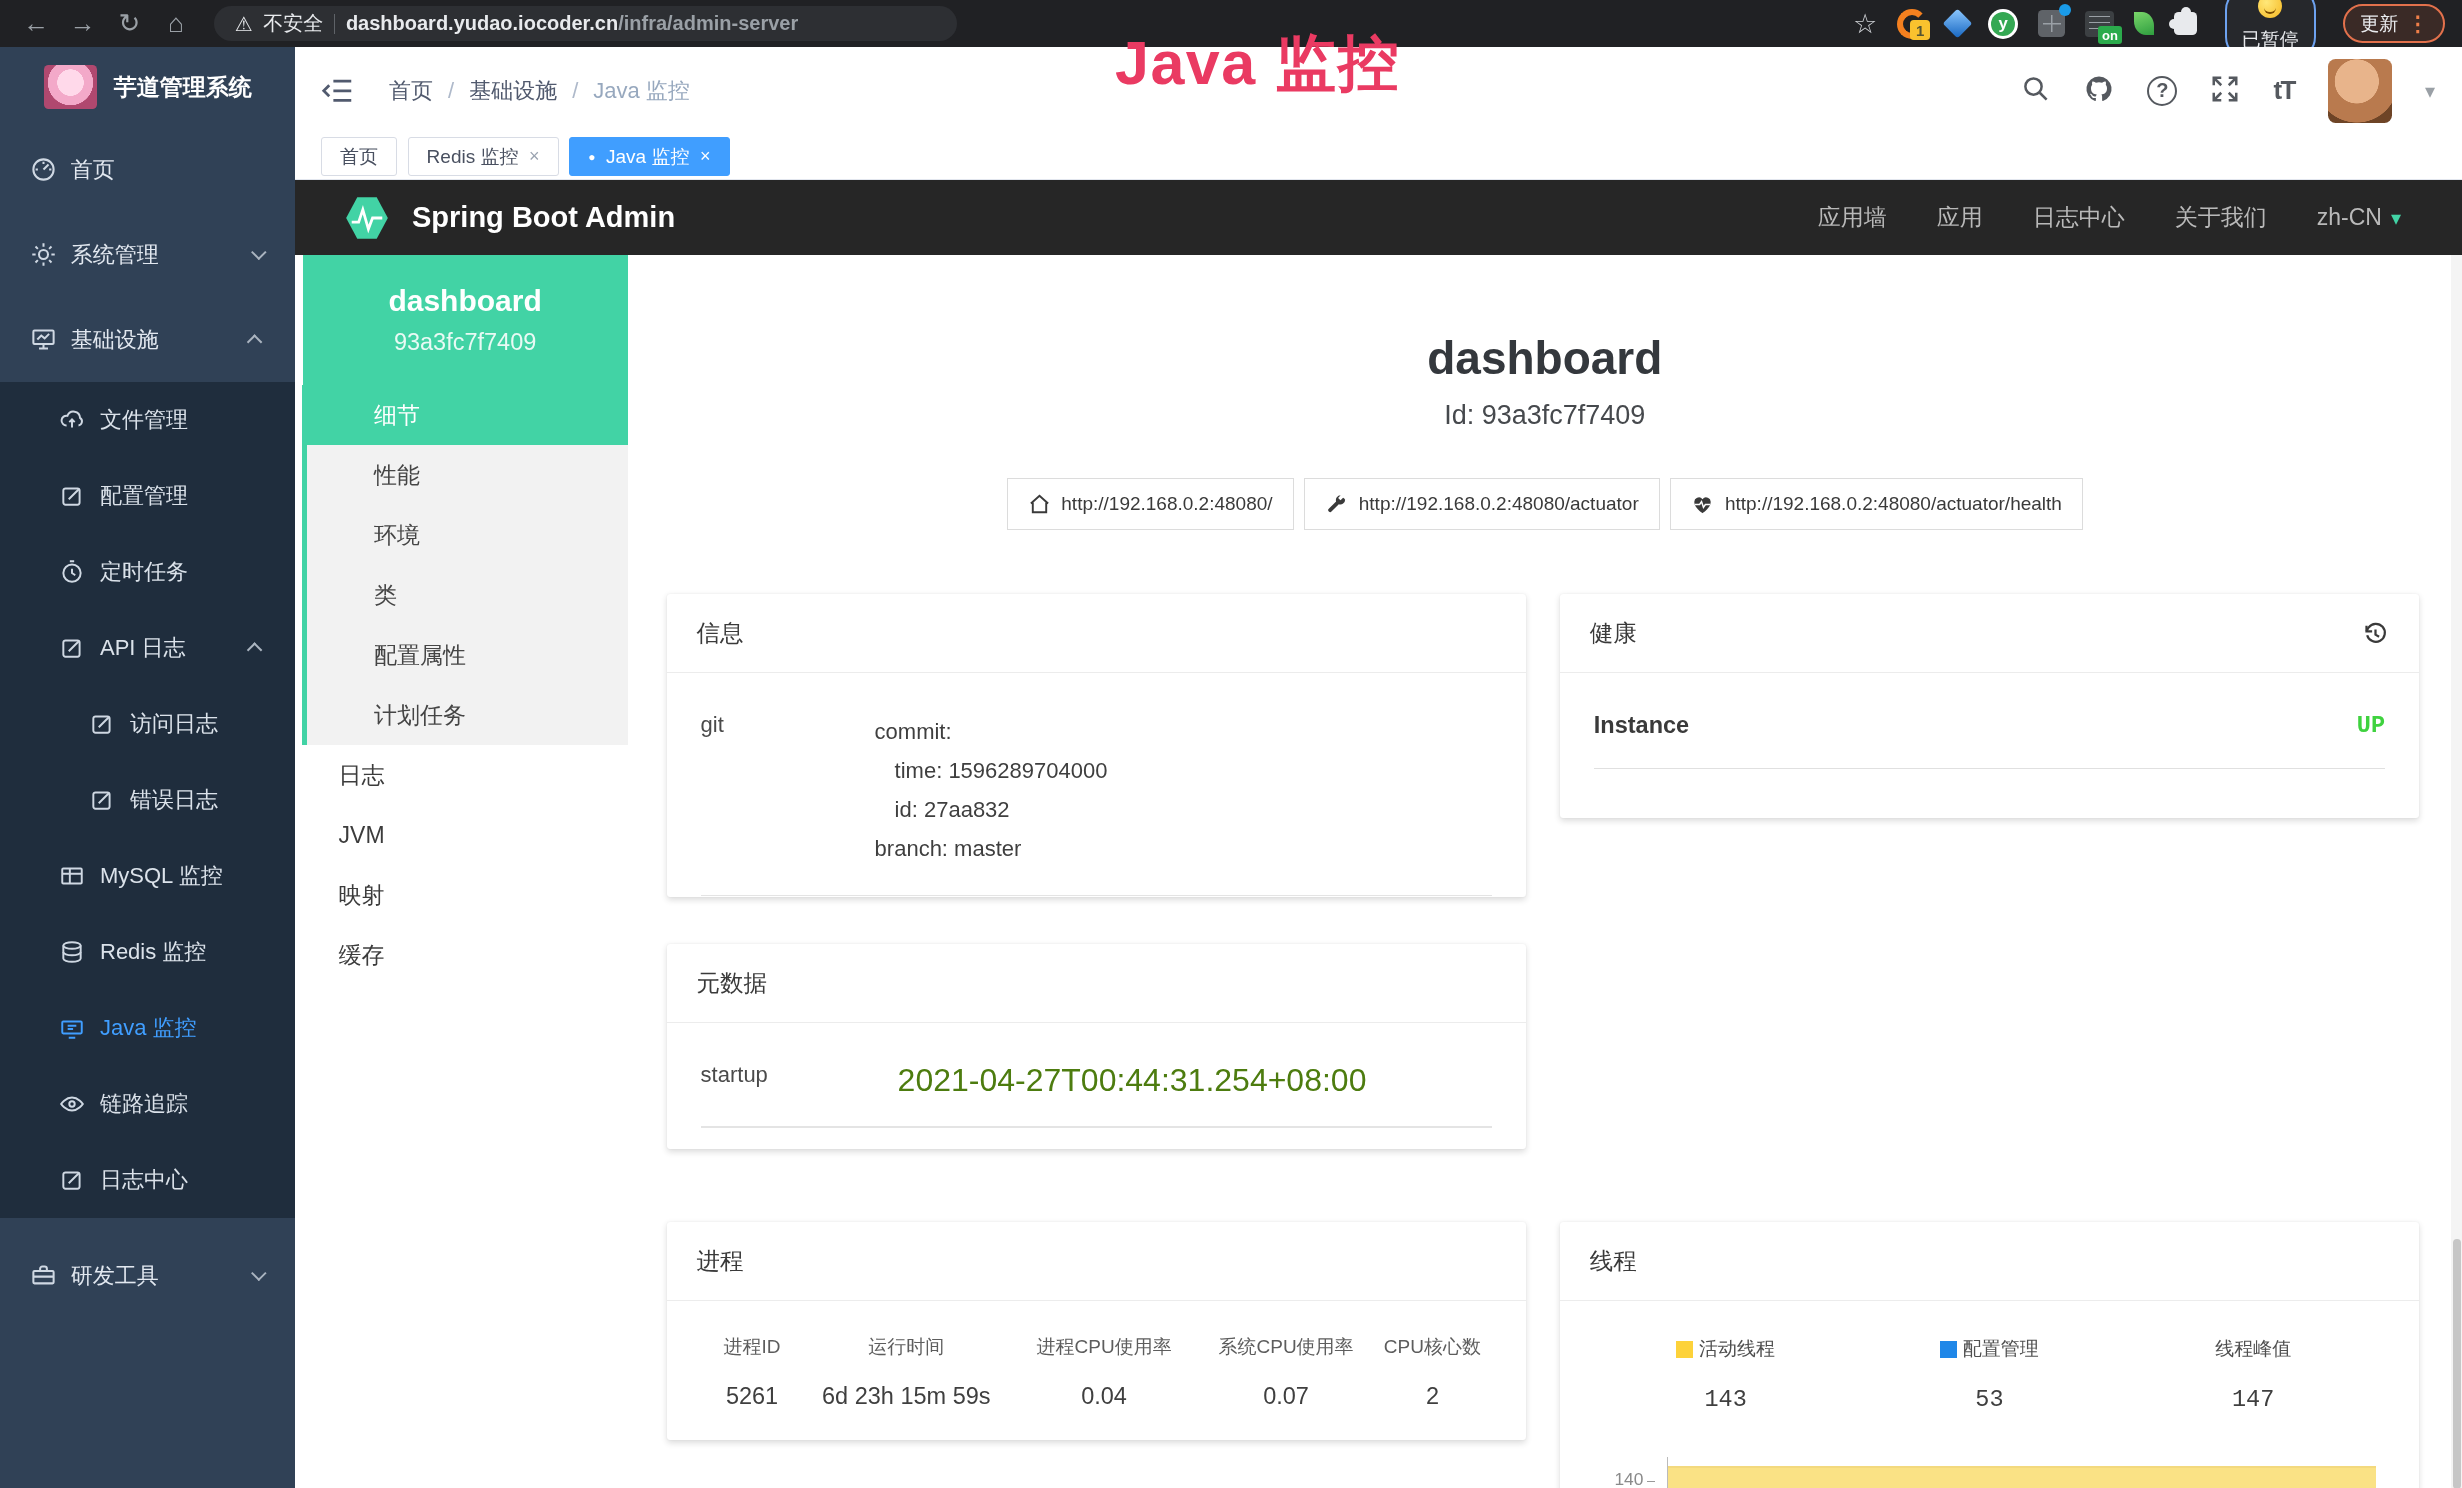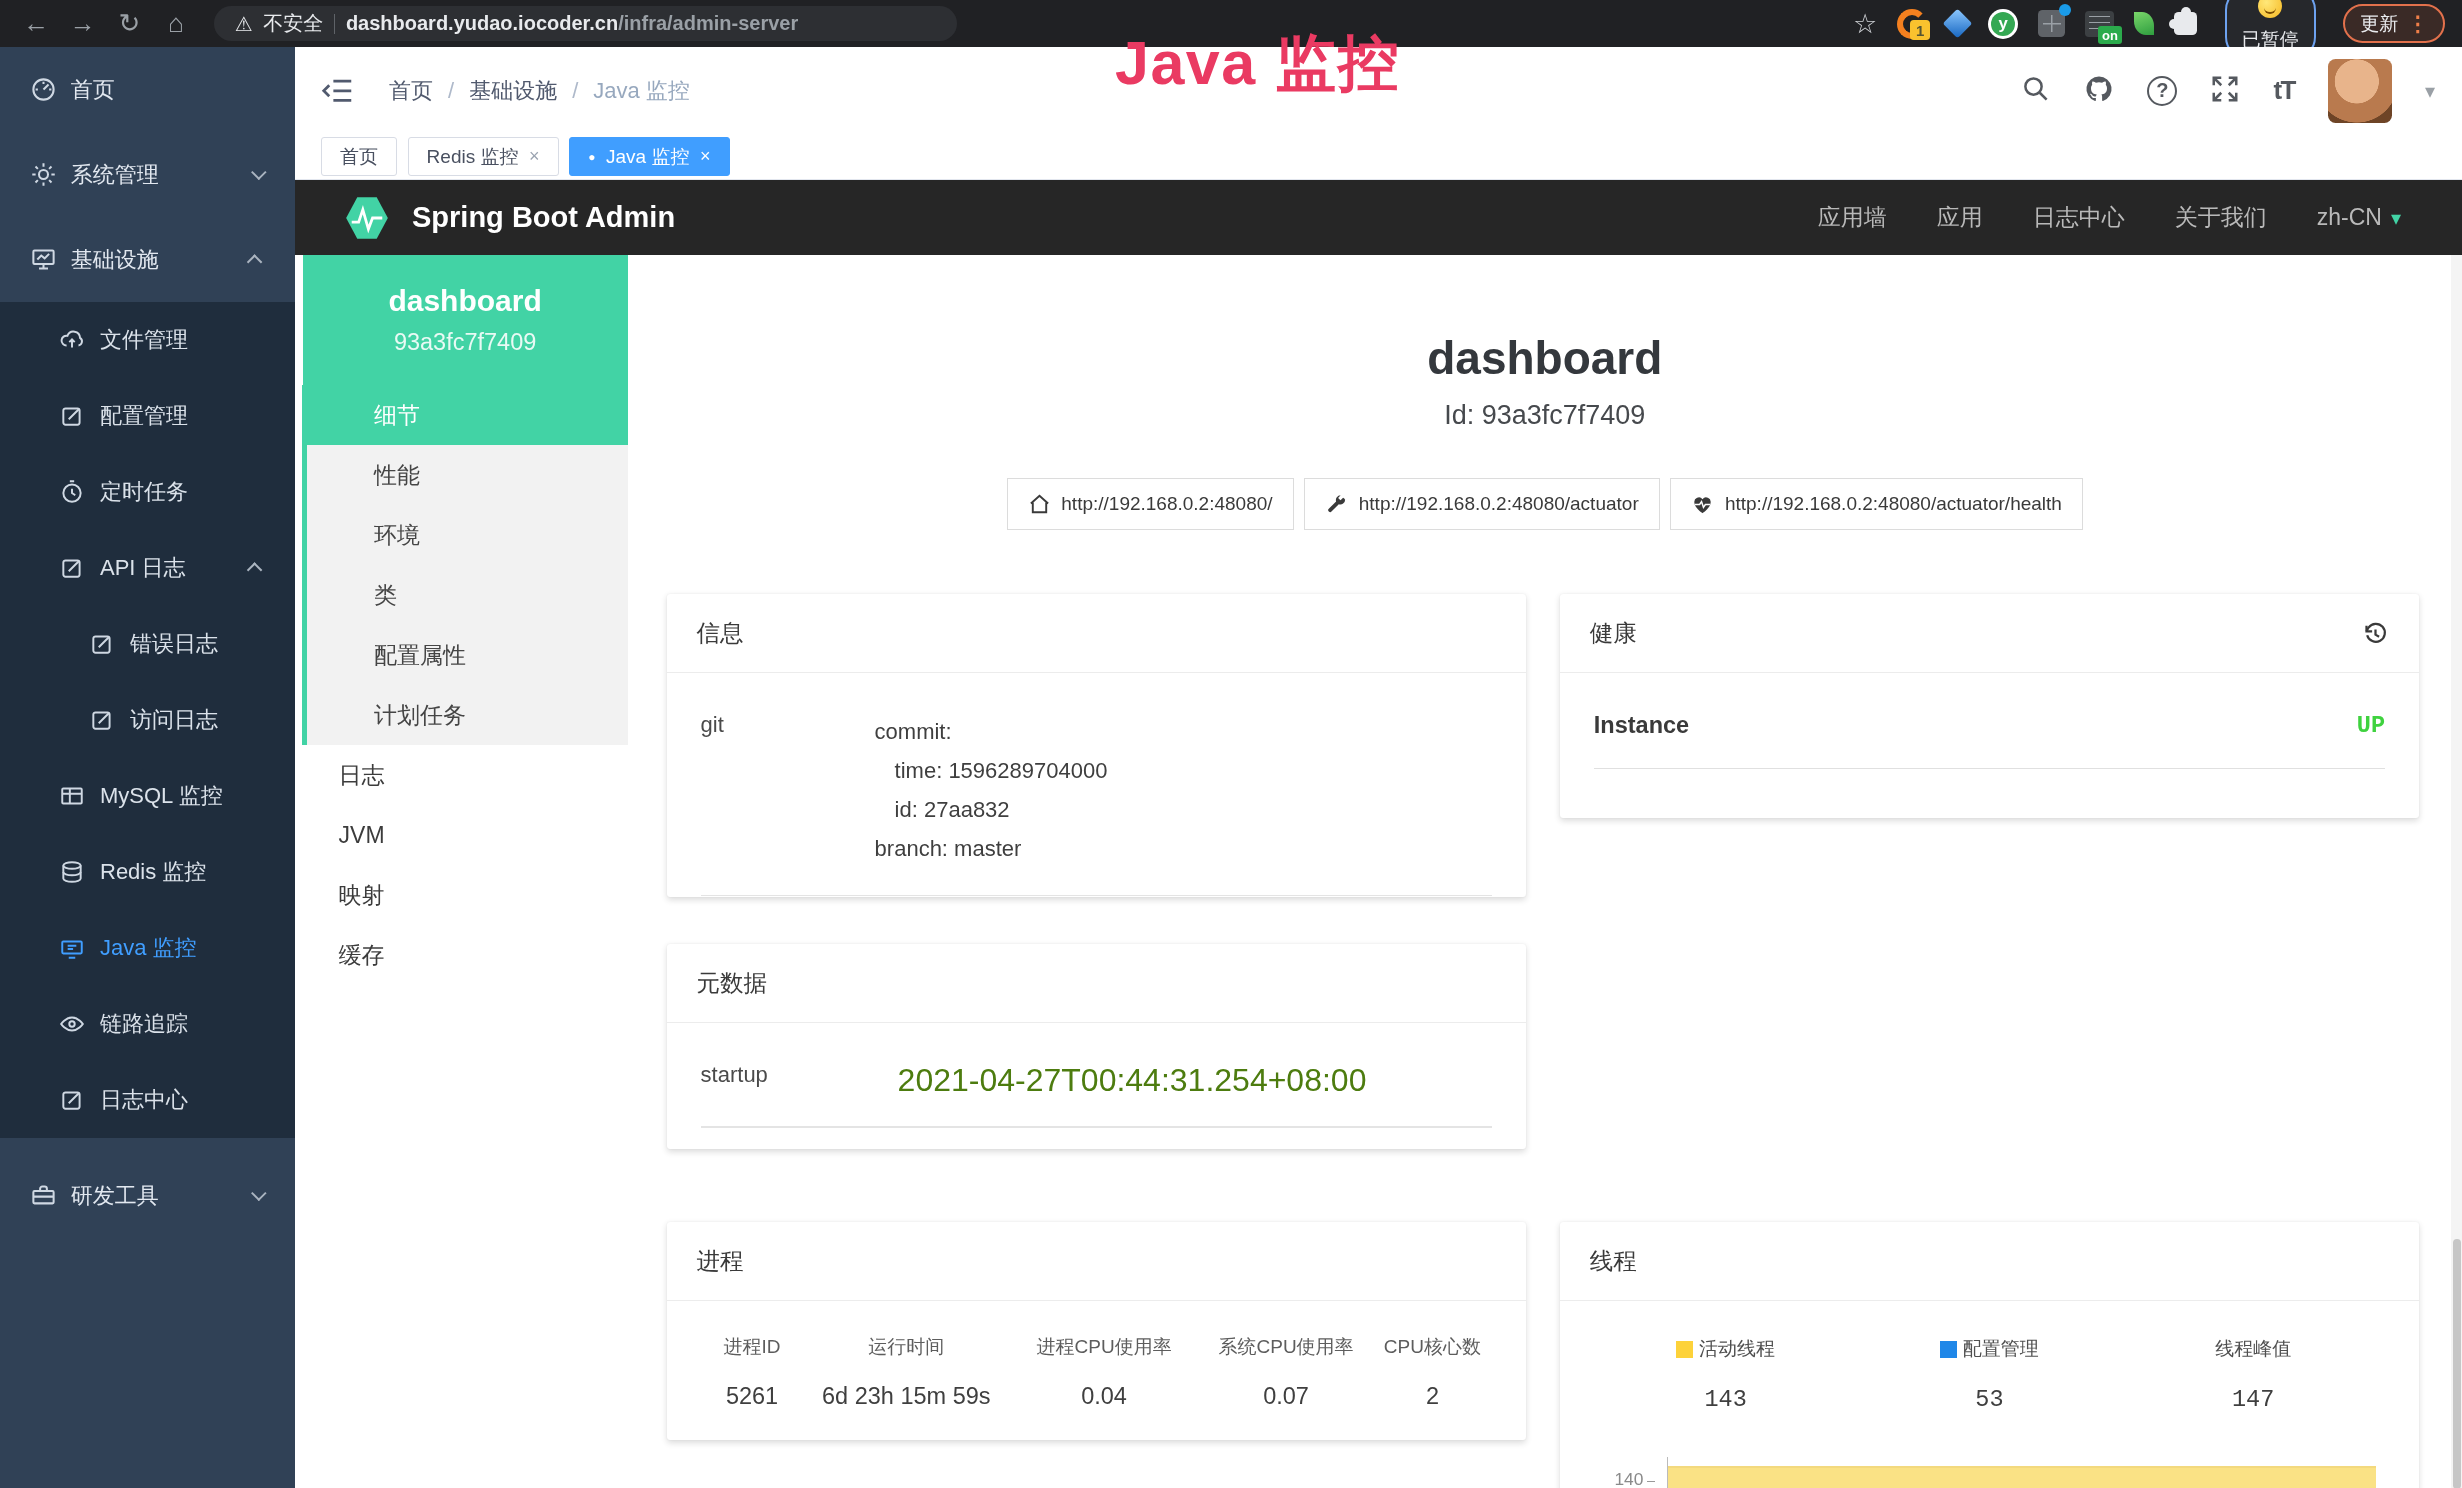--- a/index.html
+++ b/index.html
@@ -203,20 +203,24 @@
       <span class="pill update">
         <span class="ptext">更新</span>
         <span class="more">⋮</span>
       </span>
     </div>
   </div>
 
   <div class="app-row">
 
     <aside class="sidebar">
+      <div class="logo-row">
+        <div class="logo-img"></div>
+        <div class="logo-title">芋道管理系统</div>
+      </div>
       <div class="mi">
         <span class="micon"><svg viewBox="0 0 24 24" fill="none" stroke-width="1.8">
               <circle cx="12" cy="12" r="9"></circle>
               <path d="M12 12l4.5-4.5"></path>
               <path d="M5 12h2M17 12h2M12 5v2"></path>
             </svg></span>
         <span>首页</span>
       </div>
       <div class="mi">
         <span class="micon"><svg viewBox="0 0 24 24" fill="none" stroke-width="1.8">
@@ -263,28 +267,28 @@
                 <path d="M9 15l9.5-9.5"></path>
               </svg></span>
           <span>API 日志</span>
           <span class="chev up"></span>
         </div>
         <div class="smi nested">
           <span class="micon"><svg viewBox="0 0 24 24" fill="none" stroke-width="1.8">
                 <rect x="4" y="5" width="15" height="15" rx="2"></rect>
                 <path d="M9 15l9.5-9.5"></path>
               </svg></span>
-          <span>错误日志</span>
+          <span>访问日志</span>
         </div>
         <div class="smi nested">
           <span class="micon"><svg viewBox="0 0 24 24" fill="none" stroke-width="1.8">
                 <rect x="4" y="5" width="15" height="15" rx="2"></rect>
                 <path d="M9 15l9.5-9.5"></path>
               </svg></span>
-          <span>访问日志</span>
+          <span>错误日志</span>
         </div>
         <div class="smi">
           <span class="micon"><svg viewBox="0 0 24 24" fill="none" stroke-width="1.8">
                 <rect x="3" y="5" width="18" height="14" rx="1"></rect>
                 <path d="M3 10h18M10 5v14"></path>
               </svg></span>
           <span>MySQL 监控</span>
         </div>
         <div class="smi">
           <span class="micon"><svg viewBox="0 0 24 24" fill="none" stroke-width="1.8">

